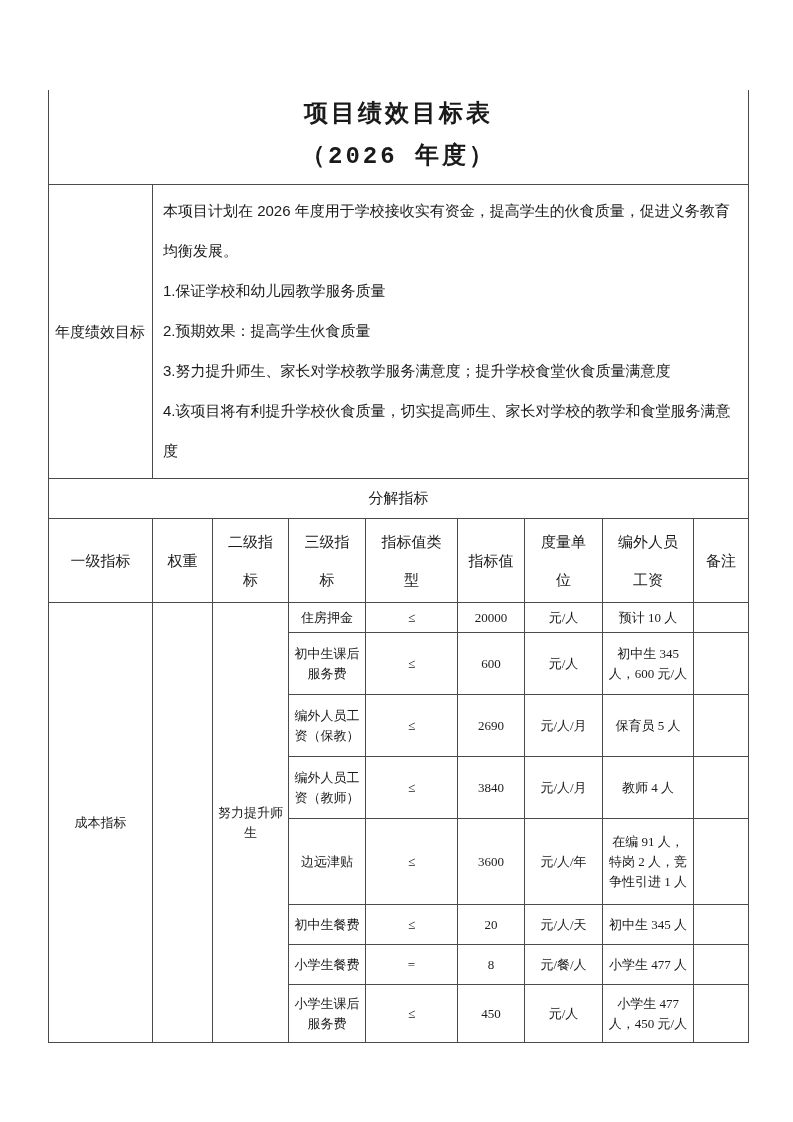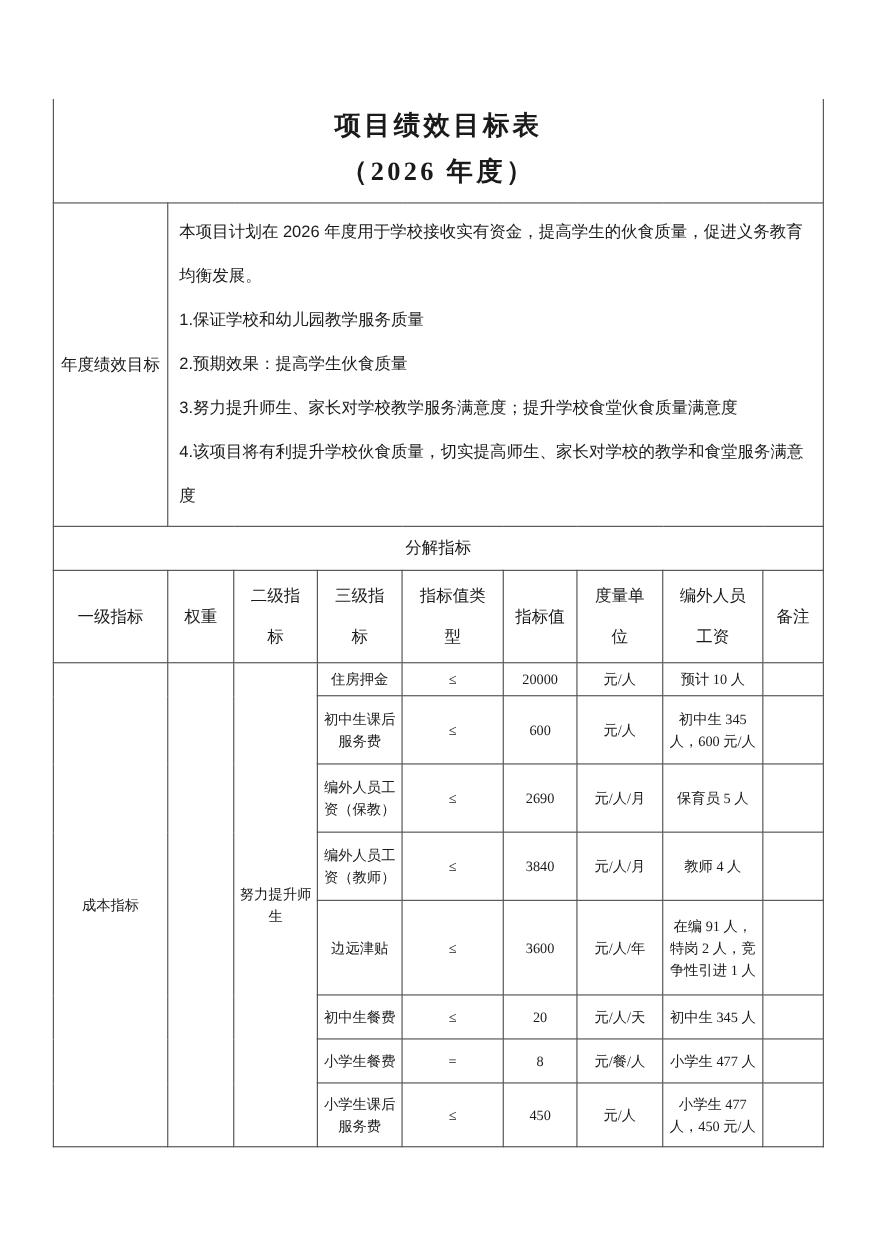--- a/index.html
+++ b/index.html
@@ -26,25 +26,25 @@
   td.title-cell {
     border-top: none;
     border-bottom: 1px solid #4a4a4a;
     text-align: center;
     vertical-align: middle;
     font-family: "Liberation Serif", "DejaVu Serif", serif;
     font-weight: bold;
     font-size: 24px;
     padding: 4px 0 6px 0;
   }
-  .title-line { line-height: 42px; letter-spacing: 3px; }
+  .title-line { line-height: 42px; letter-spacing: 3px; font-family: Liberation Mono, monospace; }
   td.goal-label-cell {
     font-size: 15px;
     line-height: 38px;
-    text-align: center;
+    text-align: left;
     vertical-align: middle;
     padding: 0 6px;
   }
   td.goal-content-cell {
     font-size: 15px;
     text-align: left;
     vertical-align: top;
     padding: 6px 8px 6px 10px;
     margin-top: 24px;
   }

